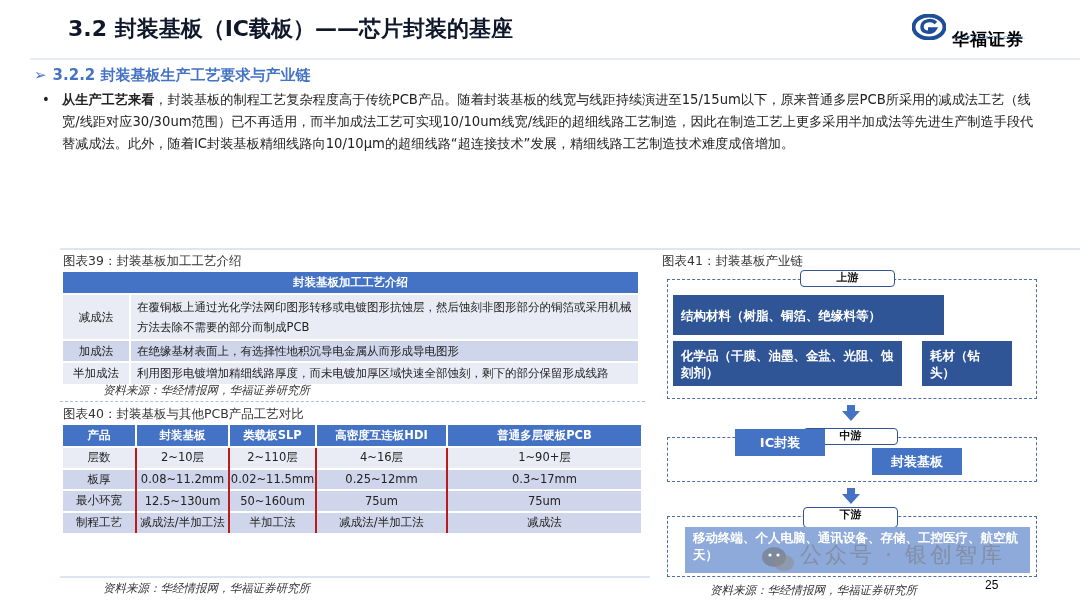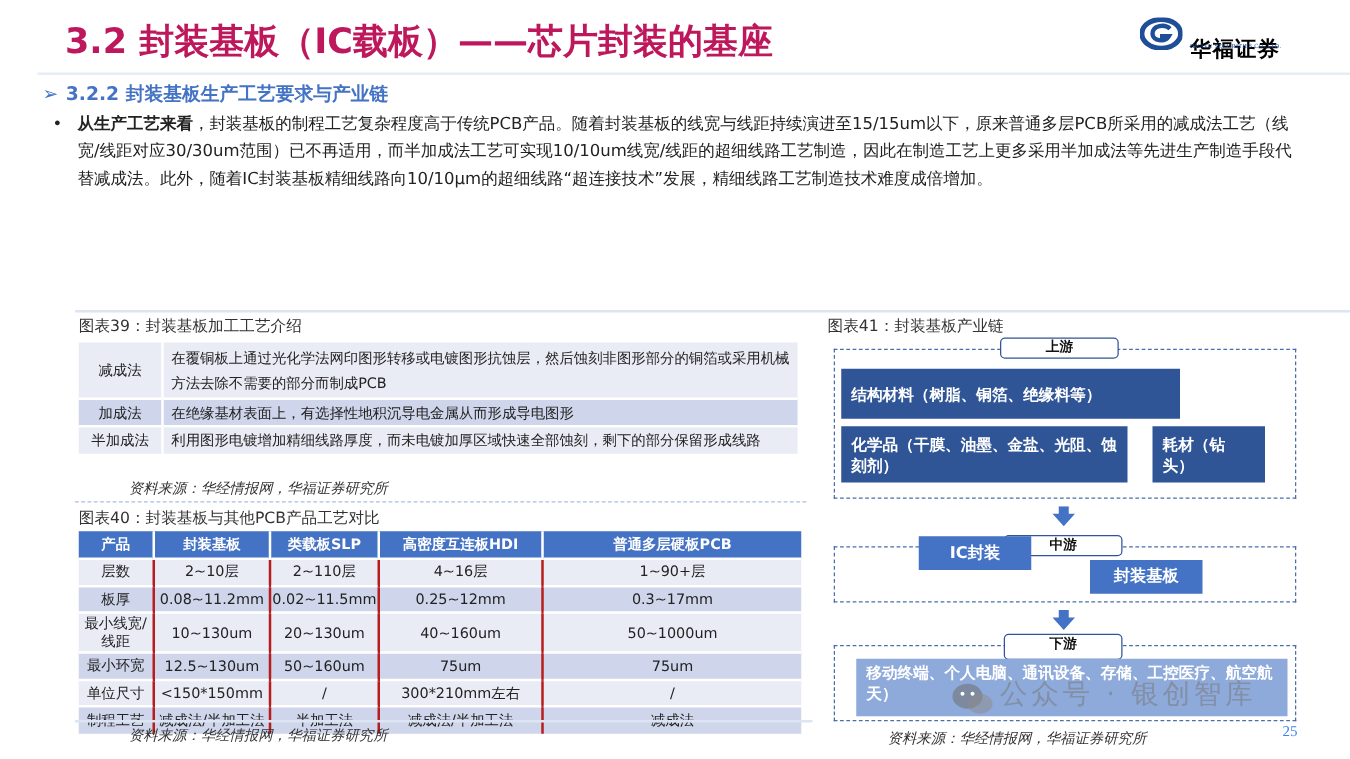--- a/index.html
+++ b/index.html
@@ -1,19 +1,19 @@
 <!DOCTYPE html>
 <html><head>
 <meta charset="utf-8">
 <style>
   * { box-sizing: border-box; margin: 0; padding: 0; }
   html, body { width: 1080px; height: 607px; background: #ffffff; overflow: hidden; }
   body { position: relative; font-family: "DejaVu Sans", "Liberation Sans", sans-serif; color: #222; }
 
-  .title { position: absolute; left: 52px; top: 14px; font-size: 28px; font-weight: bold; color: #be185d; letter-spacing: 0px; white-space: nowrap; }
+  .title { position: absolute; left: 68px; top: 14px; font-size: 22px; font-weight: bold; color: #0f172a; letter-spacing: 0px; white-space: nowrap; }
   .title-rule { position: absolute; left: 30px; top: 58px; width: 1050px; height: 2px; background: #e6edf7; }
 
   .logo { position: absolute; left: 912px; top: 10px; width: 140px; height: 34px; }
   .logo-mark { position: absolute; left: 0; top: 4px; width: 34px; height: 26px; }
   .logo-cn { position: absolute; left: 40px; top: 18px; font-size: 17px; font-weight: bold; color: #000000; font-family: "DejaVu Serif", serif; white-space: nowrap; letter-spacing: 1px;}
   .logo-en { position: absolute; left: 40px; top: 25px; font-size: 5px; color: #1f4e99; white-space: nowrap; letter-spacing: 0.2px; font-family: "Liberation Serif", serif; }
 
   .subtitle { position: absolute; left: 34px; top: 66px; font-size: 15px; font-weight: bold; color: #4472c4; white-space: nowrap; }
   .subtitle .arrow { font-weight: normal; margin-right: 6px; }
 
@@ -51,21 +51,21 @@
   .dash-box { position: absolute; border: 1.5px dashed #4a6fa8; border-style: dashed; }
   .tag { position: absolute; background: #fff; border: 1.5px solid #2f5597; border-radius: 4px; font-size: 11px; font-weight: bold; color: #111; text-align: center; line-height: 14px; }
   .blk { position: absolute; color: #fff; font-size: 12.5px; font-weight: bold; padding: 0 8px; display: flex; align-items: center; line-height: 17px; }
   .blk.dark { background: #2f5597; }
   .blk.mid { background: #4472c4; justify-content: center; font-size: 13px; }
   .blk.light { background: #8eaadb; align-items: flex-start; padding-top: 2px; }
   .arrow-down { position: absolute; width: 18px; height: 16px; }
 
   .watermark { position: absolute; left: 758px; top: 540px; font-size: 22px; color: rgba(120,120,120,0.55); white-space: nowrap; letter-spacing: 3px; }
   .wm-icon { position: absolute; left: 760px; top: 545px; width: 36px; height: 28px; }
-  .page-num { position: absolute; left: 985px; top: 578px; font-size: 12px; color: #3b82f6; font-family: Liberation Serif, serif; margin-left: 41px; }
+  .page-num { position: absolute; left: 985px; top: 578px; font-size: 12px; color: #000000; font-family: Liberation Sans, sans-serif; }
 </style>
 </head>
 <body>
 
 <div class="title">3.2 封装基板（IC载板）——芯片封装的基座</div>
 <div class="title-rule"></div>
 
 <div class="logo">
   <svg class="logo-mark" viewBox="0 0 34 26">
     <ellipse cx="17" cy="13" rx="15.5" ry="11.5" fill="none" stroke="#1f4e99" stroke-width="4"></ellipse>
@@ -83,20 +83,23 @@
   <div class="bullet">
     <b>从生产工艺来看</b><span>，封装基板的制程工艺复杂程度高于传统PCB产品。随着封装基板的线宽与线距持续演进至15/15um以下，原来普通多层PCB所采用的减成法工艺（线宽/线距对应30/30um范围）已不再适用，而半加成法工艺可实现10/10um线宽/线距的超细线路工艺制造，因此在制造工艺上更多采用半加成法等先进生产制造手段代替减成法。此外，随着IC封装基板精细线路向10/10μm的超细线路“超连接技术”发展，精细线路工艺制造技术难度成倍增加。</span>
   </div>
 </div>
 
 <div class="section-rule"></div>
 
 <div class="fig-caption" style="left:63px; top:253px;">图表39：封装基板加工工艺介绍</div>
 <table class="t39">
   <tbody>
+      <tr>
+        <th colspan="2">封装基板加工工艺介绍</th>
+      </tr>
   <tr class="odd">
     <td class="k">减成法</td>
     <td class="desc">在覆铜板上通过光化学法网印图形转移或电镀图形抗蚀层，然后蚀刻非图形部分的铜箔或采用机械方法去除不需要的部分而制成PCB</td>
   </tr>
   <tr class="even">
     <td class="k">加成法</td>
     <td>在绝缘基材表面上，有选择性地积沉导电金属从而形成导电图形</td>
   </tr>
   <tr class="odd">
     <td class="k">半加成法</td>
@@ -104,60 +107,46 @@
   </tr>
 </tbody>
   </table>
 <div class="source" style="left:63px; top:383px;">资料来源：华经情报网，华福证券研究所</div>
 <div class="dash-rule"></div>
 
 <div class="fig-caption" style="left:63px; top:406px;">图表40：封装基板与其他PCB产品工艺对比</div>
 <table class="t40">
   <tbody>
       <tr>
-    <th style="width:60px">产品</th>
+    <th style="width:73px">产品</th>
     <th style="width:93px">封装基板</th>
     <th style="width:87px">类载板SLP</th>
     <th style="width:131px">高密度互连板HDI</th>
     <th>普通多层硬板PCB</th>
   </tr>
   <tr class="odd">
     <td>层数</td>
         <td>2~10层</td>
         <td>2~110层</td>
         <td>4~16层</td>
         <td>1~90+层</td>
   </tr>
   <tr class="even">
     <td>板厚</td>
         <td>0.08~11.2mm</td>
         <td>0.02~11.5mm</td>
         <td>0.25~12mm</td>
         <td>0.3~17mm</td>
   </tr>
-  <tr class="odd">
-    <td>最小线宽/线距</td>
-        <td>10~130um</td>
-        <td>20~130um</td>
-        <td>40~160um</td>
-        <td>50~1000um</td>
-  </tr>
   <tr class="even">
     <td>最小环宽</td>
         <td>12.5~130um</td>
         <td>50~160um</td>
         <td>75um</td>
         <td>75um</td>
-  </tr>
-  <tr class="odd">
-    <td>单位尺寸</td>
-        <td>&lt;150*150mm</td>
-        <td>/</td>
-        <td>300*210mm左右</td>
-        <td>/</td>
   </tr>
   <tr class="even">
     <td>制程工艺</td>
         <td>减成法/半加工法</td>
         <td>半加工法</td>
         <td>减成法/半加工法</td>
         <td>减成法</td>
   </tr>
 </tbody>
   </table>

